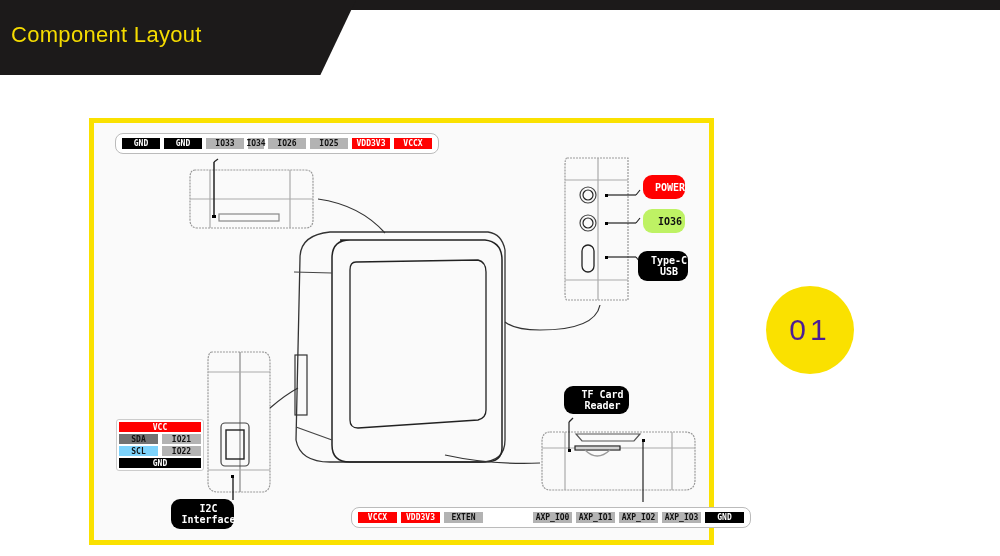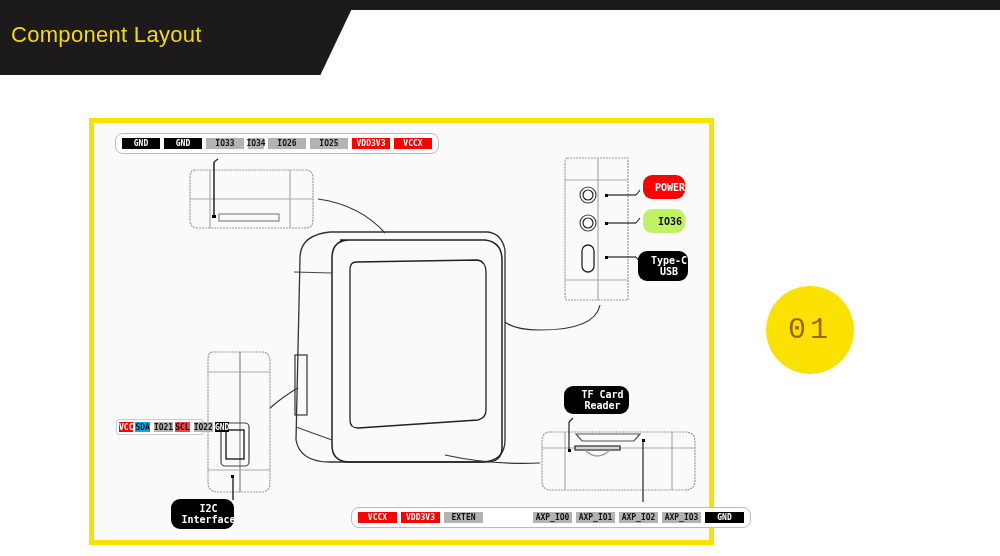--- a/index.html
+++ b/index.html
@@ -5,34 +5,34 @@
     * { box-sizing: border-box; margin: 0; padding: 0; }
     html, body { width: 1000px; height: 556px; background: #ffffff; overflow: hidden; position: relative; font-family: "DejaVu Sans", sans-serif; }
 
     .top-bar { position: absolute; left: 0; top: 0; width: 1000px; height: 10px; background: #1c1a1a; }
     .title-tab { position: absolute; left: 0; top: 0; width: 356px; height: 75px; background: #1c1a1a; clip-path: polygon(0 0, 100% 0, 90% 100%, 0 100%); }
     .title-text { position: absolute; left: 11px; top: 22px; font-family: "Liberation Sans", sans-serif; font-size: 22px; color: #f5dc00; font-weight: 400; letter-spacing: 0.3px; white-space: nowrap; }
 
     .frame { position: absolute; left: 89px; top: 118px; width: 625px; height: 427px; border: 5px solid #fae100; background: #fafafa; }
 
     .badge-circle { position: absolute; left: 766px; top: 286px; width: 88px; height: 88px; border-radius: 50%; background: #fae100; display: flex; align-items: center; justify-content: center; }
-    .badge-text { font-family: Liberation Mono, monospace; font-size: 30px; color: #a16207; letter-spacing: 4px; }
+    .badge-text { font-family: Liberation Sans, sans-serif; font-size: 30px; color: #4c1d95; letter-spacing: 4px; }
 
     .pin-strip { position: absolute; display: flex; gap: 4px; padding: 4px 6px; border: 1.5px solid #bbb; border-radius: 8px; background: #fff; }
     .pin { height: 11px; font-family: "DejaVu Sans Mono", monospace; font-size: 8px; font-weight: bold; display: flex; align-items: center; justify-content: center; line-height: 11px; }
     .pin.black { background: #000; color: #fff; }
     .pin.gray { background: #b3b3b3; color: #111; }
     .pin.red { background: #ff0000; color: #fff; }
 
     .label-box { position: absolute; font-family: "DejaVu Sans Mono", monospace; font-weight: bold; font-size: 10px; text-align: center; border-radius: 9px; display: flex; align-items: center; justify-content: center; line-height: 11px; white-space: pre-line; padding-left: 12px; }
     .label-box.red { background: #ff0000; color: #fff; }
     .label-box.gray { background: #bef264; color: #111; }
     .label-box.black { background: #000; color: #fff; }
 
-    .i2c-table { position: absolute; left: 116px; top: 419px; width: 88px; padding: 2px; border: 1px solid #ccc; border-radius: 3px; background: #fff; display: flex; flex-direction: row; gap: 2px; }
+    .i2c-table { position: absolute; left: 116px; top: 419px; width: 88px; padding: 2px; border: 1px solid #ccc; border-radius: 3px; background: #fff; display: flex; flex-direction: column; gap: 2px; }
     .i2c-row { display: flex; gap: 4px; }
     .i2c-cell { flex: 1; height: 10px; font-family: "DejaVu Sans Mono", monospace; font-size: 8px; font-weight: bold; display: flex; align-items: center; justify-content: center; }
 
     svg.drawing { position: absolute; left: 0; top: 0; width: 1000px; height: 556px; pointer-events: none; }
   </style>
 </head>
 <body>
 
 <div class="top-bar"></div>
 <div class="title-tab"></div>
@@ -137,25 +137,25 @@
 Reader</div>
 
 <div class="label-box black" style="left:155px; top:499px; width:63px; height:30px;margin-left:16px;">I2C
 Interface</div>
 
 <div class="i2c-table">
   <div class="i2c-row">
     <div class="i2c-cell" style="background:#ff0000;color:#fff;">VCC</div>
   </div>
   <div class="i2c-row">
-    <div class="i2c-cell" style="background:#0ea5e9;color:#111;">SDA</div>
+    <div class="i2c-cell" style="background:#737373;color:#111;">SDA</div>
     <div class="i2c-cell" style="background:#b3b3b3;color:#111;">IO21</div>
   </div>
   <div class="i2c-row">
-    <div class="i2c-cell" style="background:#ef4444;color:#111;">SCL</div>
+    <div class="i2c-cell" style="background:#7dd3fc;color:#111;">SCL</div>
     <div class="i2c-cell" style="background:#b3b3b3;color:#111;">IO22</div>
   </div>
   <div class="i2c-row">
     <div class="i2c-cell" style="background:#000;color:#fff;">GND</div>
   </div>
 </div>
 
 <div class="badge-circle">
   <span class="badge-text">01</span>
 </div>

